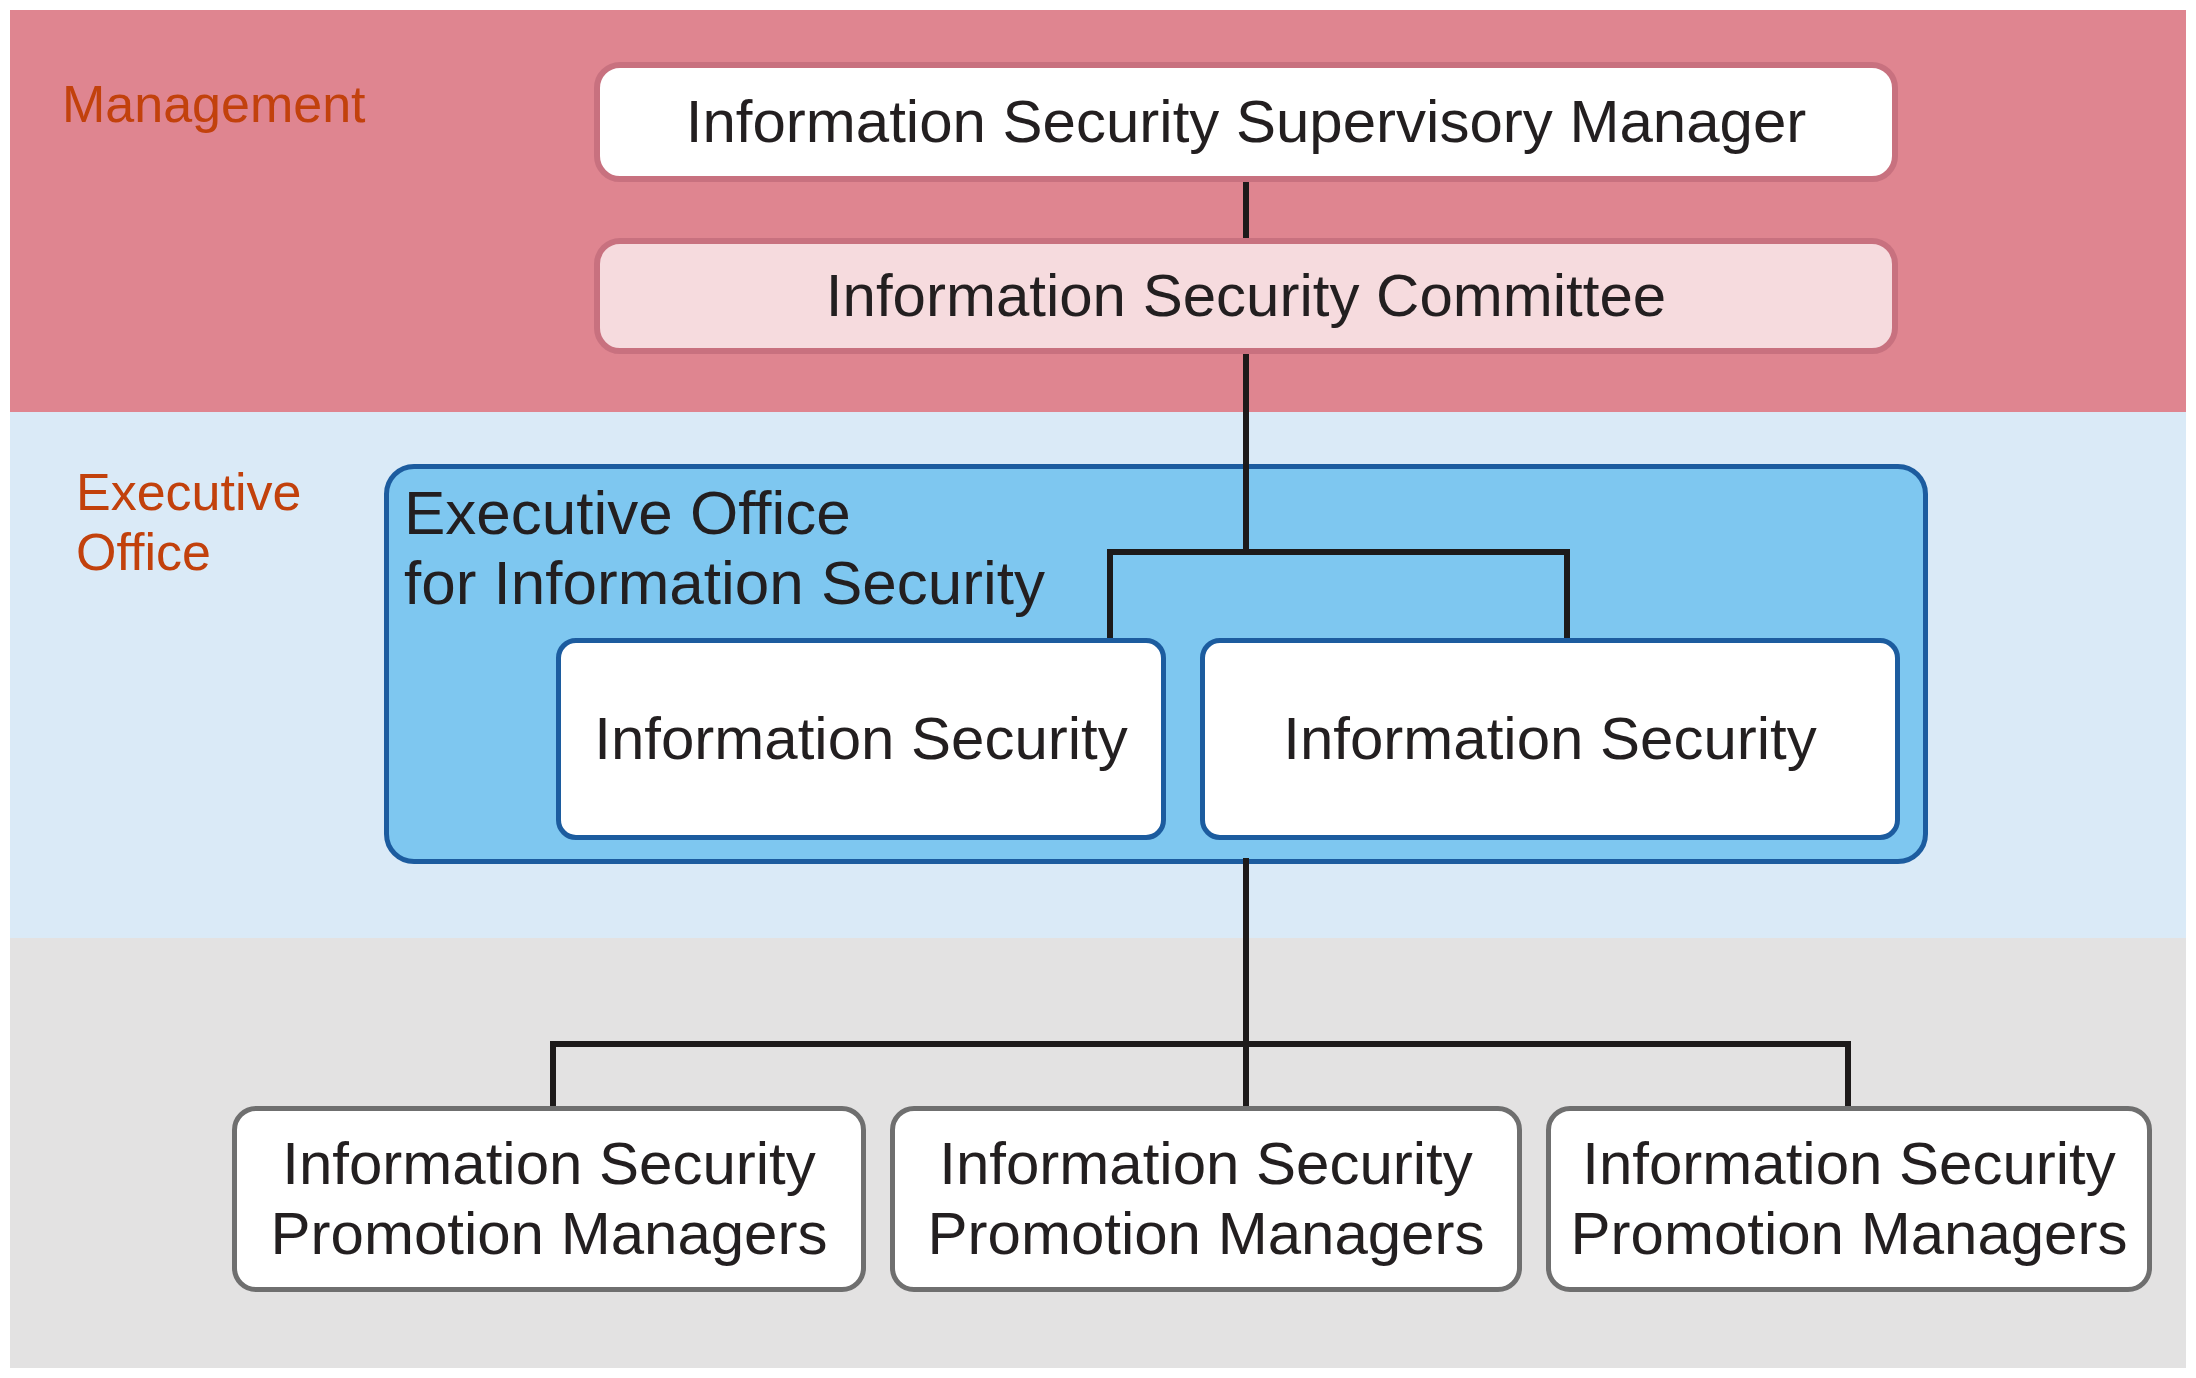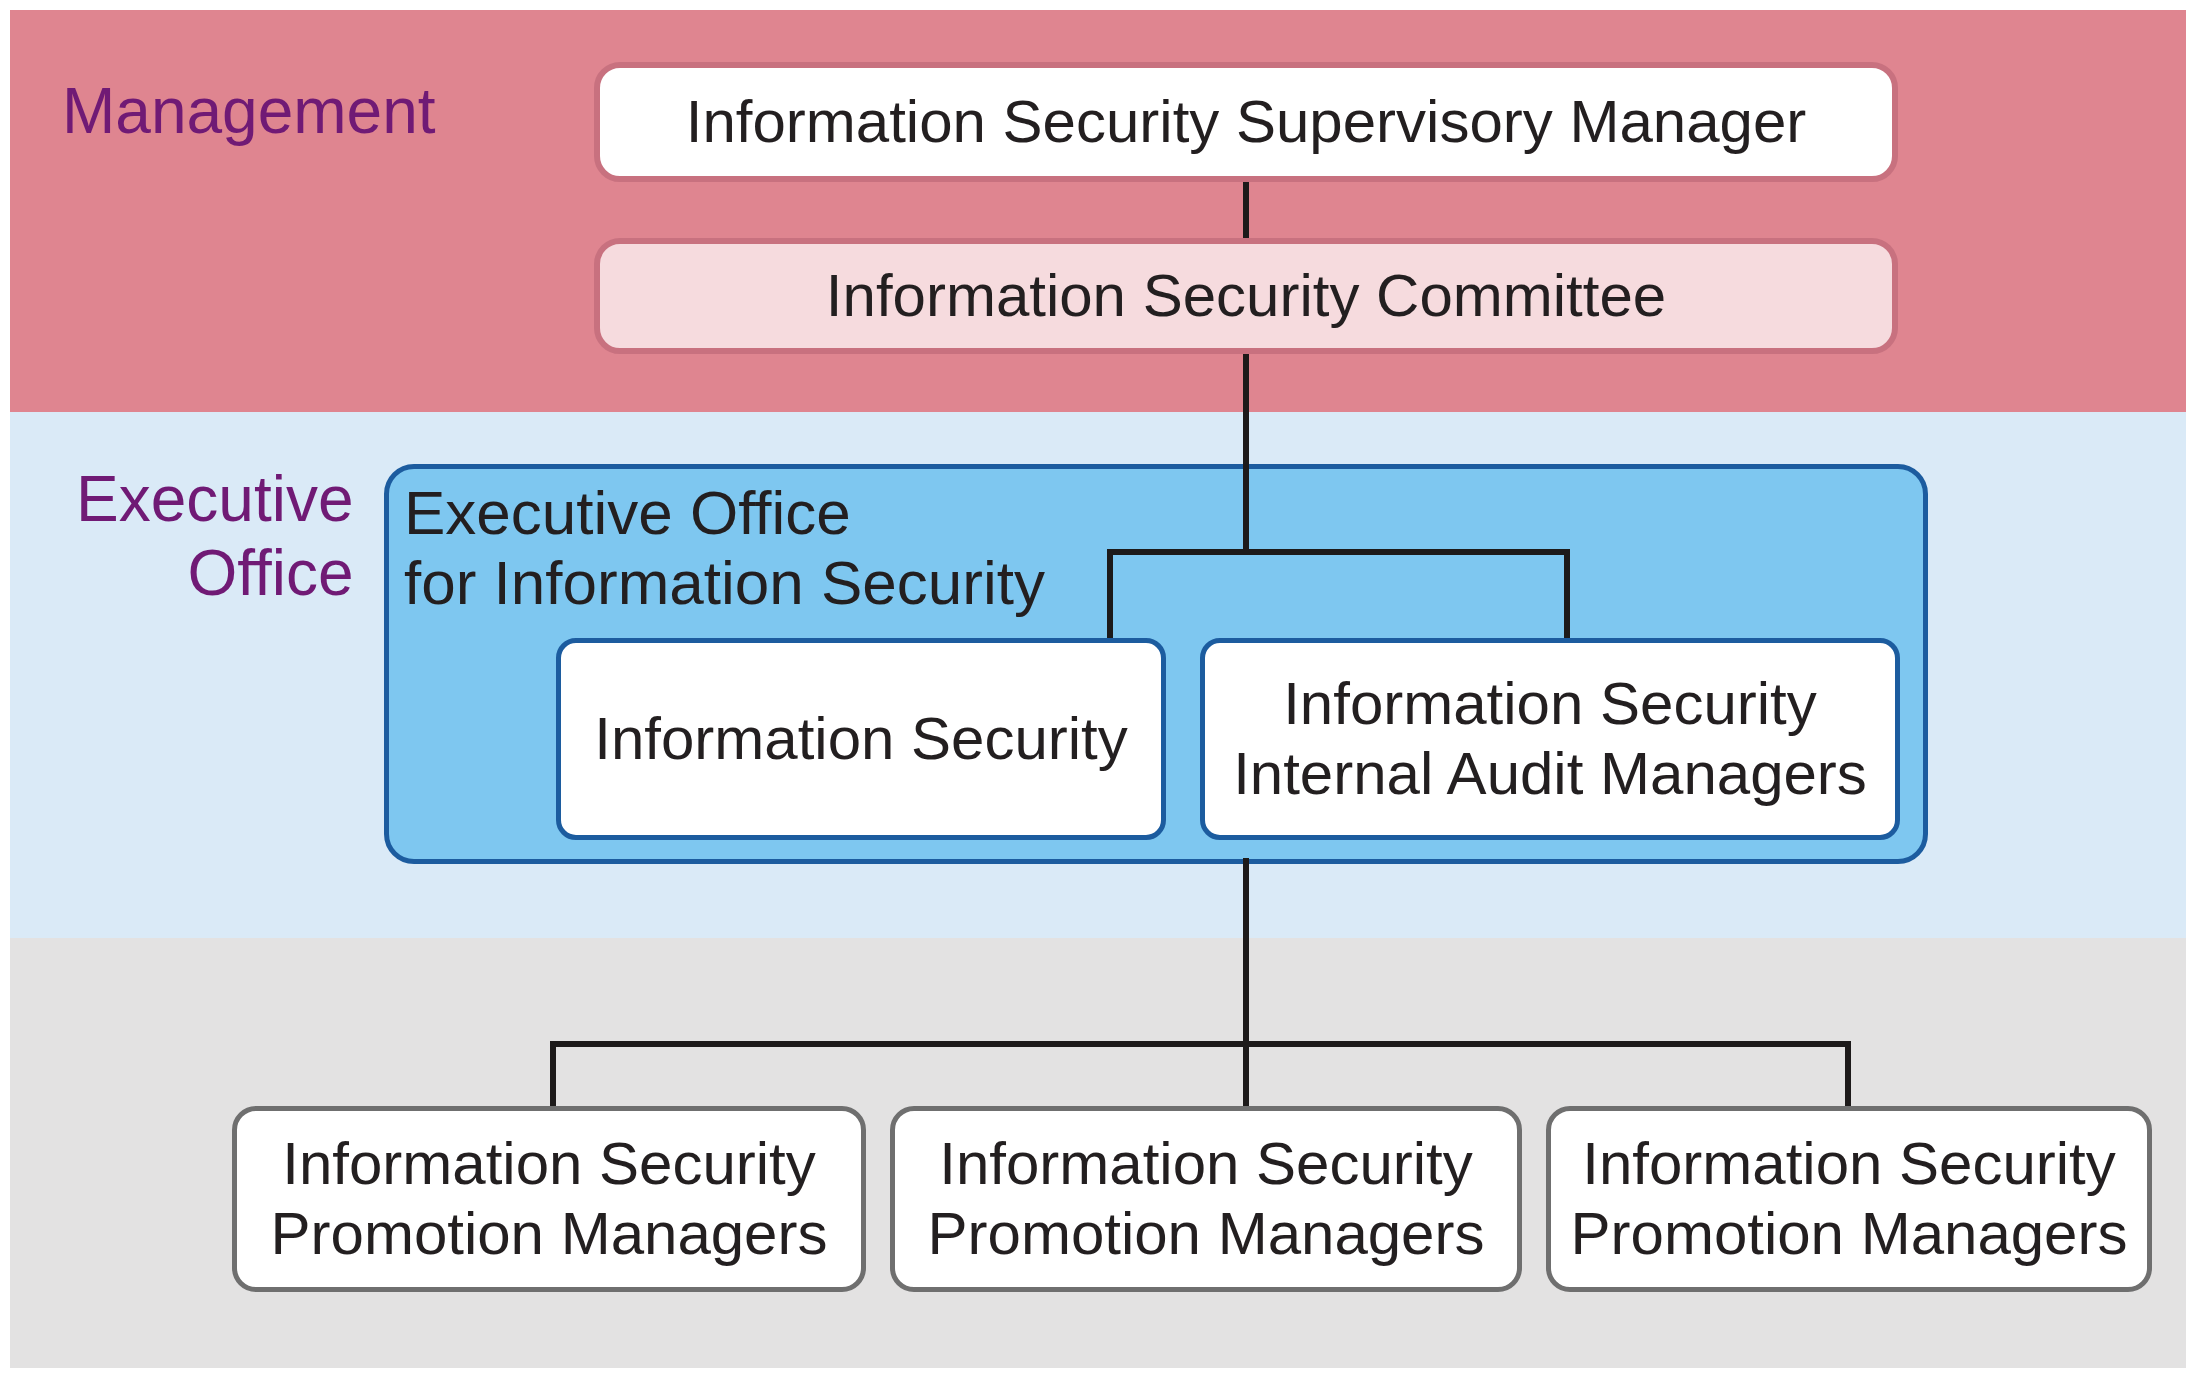--- a/index.html
+++ b/index.html
@@ -5,21 +5,21 @@
   html,body{margin:0;padding:0;background:#ffffff;}
   #canvas{
     position:relative;width:2196px;height:1378px;background:#ffffff;overflow:hidden;
     font-family:"Liberation Sans","DejaVu Sans",sans-serif;color:#231f20;
   }
   .band{position:absolute;left:10px;width:2176px;}
   .band-management{top:10px;height:402px;background:#df8590;}
   .band-executive{top:412px;height:526px;background:#daeaf7;}
   .band-departments{top:938px;height:430px;background:#e3e2e2;}
 
-  .seclabel{position:absolute;font-size:64px;line-height:1.16;color:#701a75;white-space:pre-line;text-align:right;}
+  .seclabel{position:absolute;font-size:52px;line-height:1.16;color:#c2410c;white-space:pre-line;}
 
   .node{
     position:absolute;display:flex;align-items:center;justify-content:center;
     text-align:center;box-sizing:border-box;background:#ffffff;
     font-size:60px;line-height:1.17;color:#231f20;z-index:3;
   }
   .node-pinkframe{border:6px solid #c8717f;border-radius:26px;}
   .node-blueframe{border:5px solid #1c5c9f;border-radius:20px;}
   .node-grayframe{border:5px solid #6f6f6f;border-radius:24px;}
 
@@ -69,21 +69,20 @@
   </div>
 
   <div class="node node-blueframe" style="left:556px;top:638px;width:610px;height:202px;">
     <span>
       <span style="display:block;">Information Security</span>
     </span>
   </div>
   <div class="node node-blueframe" style="left:1200px;top:638px;width:700px;height:202px;">
     <span>
       <span style="display:block;">Information Security</span>
-      <span style="display:block;">Internal Audit Managers</span>
     </span>
   </div>
 
   <div class="node node-grayframe" style="left:232px;top:1106px;width:634px;height:186px;">
     <span>
       <span style="display:block;">Information Security</span>
       <span style="display:block;">Promotion Managers</span>
     </span>
   </div>
   <div class="node node-grayframe" style="left:890px;top:1106px;width:632px;height:186px;">

